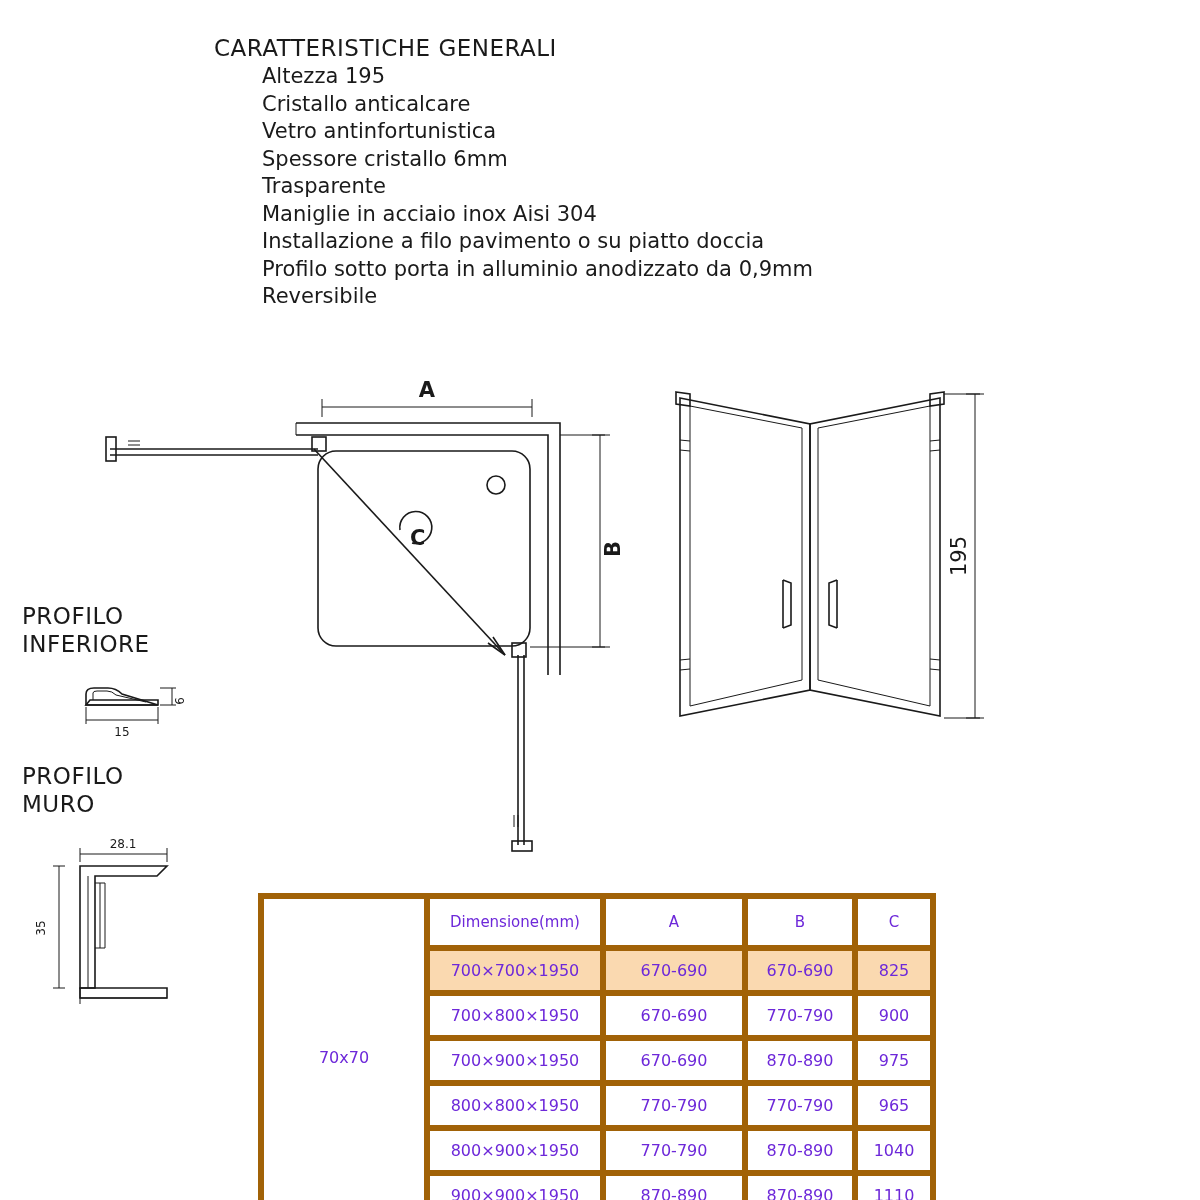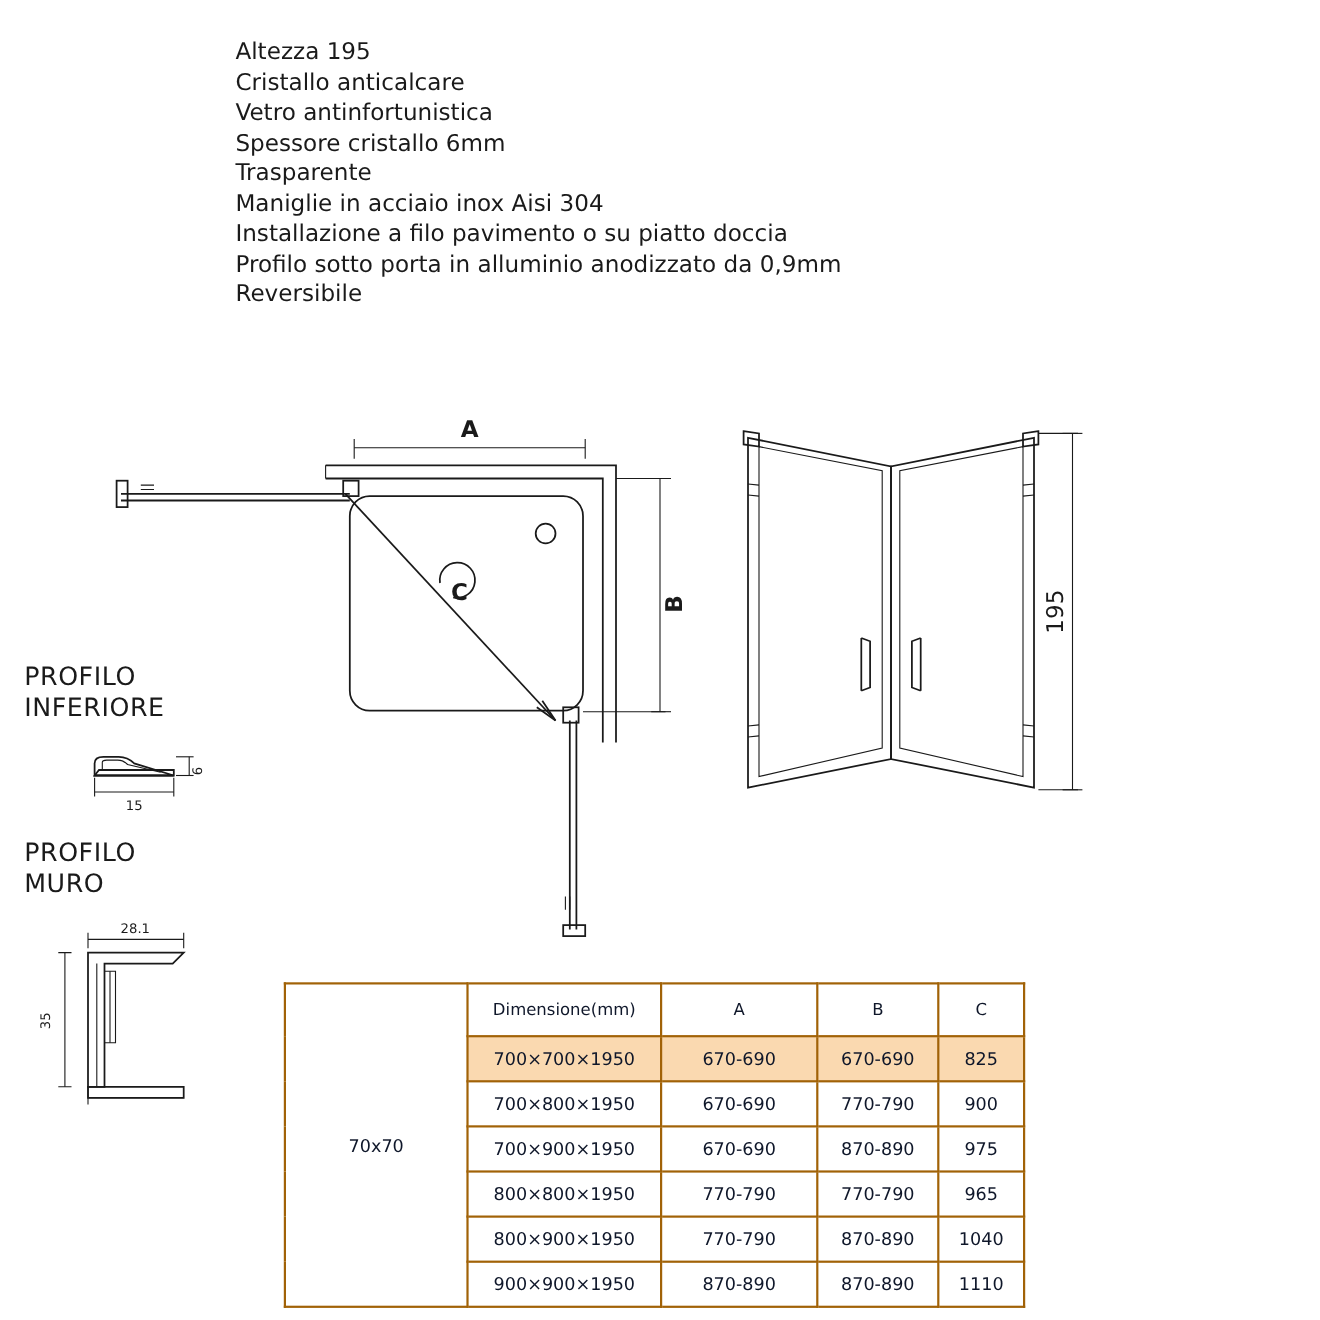--- a/index.html
+++ b/index.html
@@ -24,20 +24,21 @@
   .specs .spec-title {
     font-size: 23px;
     letter-spacing: 0.5px;
     line-height: 29px;
     white-space: nowrap;
   }
   .specs .spec-line {
     font-size: 21px;
     line-height: 27.5px;
     white-space: nowrap;
+    margin-left: 48px;
   }
   .side-label {
     position: absolute;
     font-size: 23px;
     line-height: 28px;
     letter-spacing: 0.5px;
     text-align: left;
     white-space: nowrap;
   }
   #profilo-inferiore-label { left: 22px; top: 602px; width: 220px; }
@@ -72,25 +73,25 @@
     left: 258px;
     top: 893px;
     width: 672px;
   }
   table.sizes {
     border-collapse: collapse;
     width: 672px;
     table-layout: fixed;
   }
   table.sizes td, table.sizes th {
-    border: 2px solid #a16207;
+    border: 6px solid #a16207;
     font-family: "DejaVu Sans", sans-serif;
     font-weight: normal;
     text-align: center;
-    color: #0f172a;
+    color: #6d28d9;
   }
   table.sizes th {
     height: 44px;
     font-size: 15px;
   }
   table.sizes td {
     height: 37px;
     font-size: 16px;
   }
   .col-corner { width: 166px; }
@@ -104,20 +105,21 @@
     font-weight: bold;
     vertical-align: middle;
   }
   .hl { background: #fad9b0; }
   .dimcell { font-size: 15.5px; margin-left: 32px; }
 </style>
 </head>
 <body>
 
 <div class="specs">
+  <div class="spec-title">CARATTERISTICHE GENERALI</div>
   <div class="spec-line">Altezza 195</div>
   <div class="spec-line">Cristallo anticalcare</div>
   <div class="spec-line">Vetro antinfortunistica</div>
   <div class="spec-line">Spessore cristallo 6mm</div>
   <div class="spec-line">Trasparente</div>
   <div class="spec-line">Maniglie in acciaio inox Aisi 304</div>
   <div class="spec-line">Installazione a filo pavimento o su piatto doccia</div>
   <div class="spec-line">Profilo sotto porta in alluminio anodizzato da 0,9mm</div>
   <div class="spec-line">Reversibile</div>
 </div>

